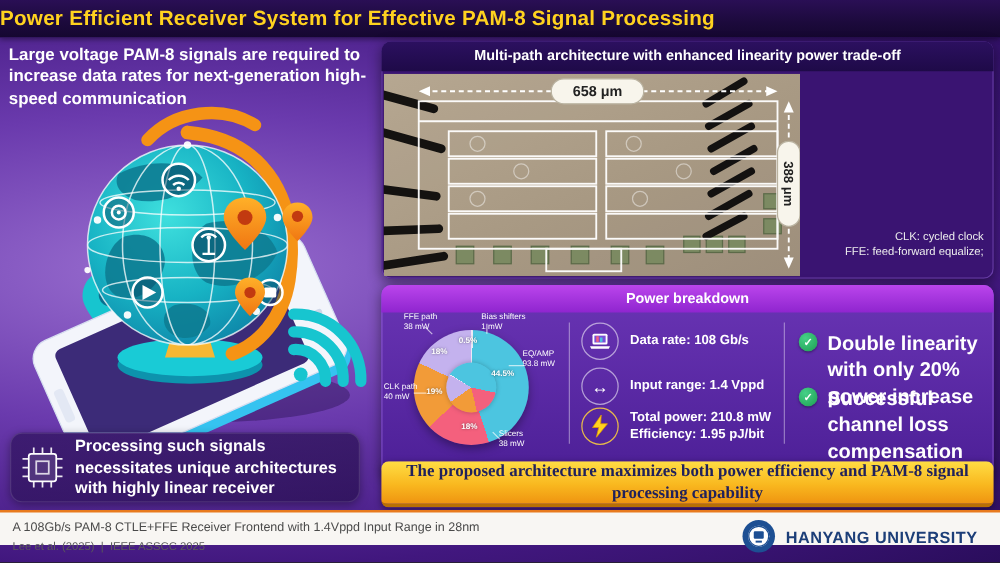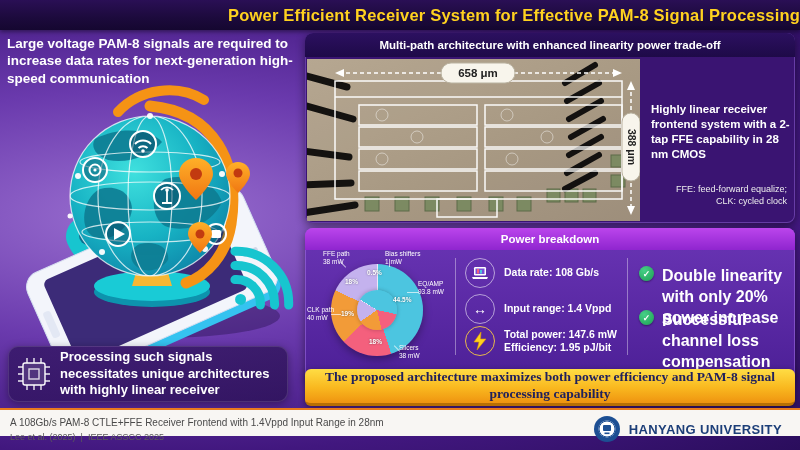--- a/index.html
+++ b/index.html
@@ -4,21 +4,21 @@
 <style>
   html,body{margin:0;padding:0;background:#222;}
   #stage{position:relative;width:800px;height:450px;overflow:hidden;
     font-family:"Liberation Sans",sans-serif;
     background:radial-gradient(ellipse at 18% 48%, #9a6fd0 0%, #6a3aad 38%, #41177e 72%, #2a0d5c 100%);}
   .abs{position:absolute;}
 
   
   #titlebar{left:0;top:0;width:800px;height:30px;
     background:linear-gradient(180deg,#2a0f55 0%,#1c0a3c 60%,#150730 100%);
-    display:flex;align-items:center;justify-content:flex-end;
+    display:flex;align-items:center;justify-content:flex-start;
     box-shadow:0 2px 4px rgba(0,0,0,.4);}
   #titlebar .t{color:#ffd21f;font-weight:bold;font-size:16.5px;letter-spacing:.2px;}
 
   
   #intro{left:7px;top:35px;width:292px;color:#fff;font-weight:bold;font-size:13.5px;line-height:1.28;}
   #illus{left:0;top:84px;width:302px;height:262px;}
   #notecard{left:8px;top:346px;width:280px;height:56px;border-radius:10px;
     background:linear-gradient(135deg,rgba(46,18,92,.72),rgba(30,10,66,.6));
     box-shadow:0 2px 8px rgba(0,0,0,.35), inset 0 0 0 1px rgba(255,255,255,.12);
     display:flex;align-items:center;}
@@ -310,24 +310,23 @@
         <g>
           <line x1="324" y1="26" x2="324" y2="152" stroke="#fff" stroke-width="1.5" stroke-dasharray="4 3"></line>
           <polygon points="324,22 320,31 328,31" fill="#fff"></polygon>
           <polygon points="324,156 320,147 328,147" fill="#fff"></polygon>
           <g transform="translate(324,88) rotate(90)">
             <rect x="-34" y="-9" width="68" height="18" rx="9" fill="#f8f5ec" stroke="#b9b2a0"></rect>
             <text x="0" y="3.5" text-anchor="middle" font-size="10.5" font-weight="bold" fill="#222" font-family="Liberation Sans, sans-serif">388 μm</text>
           </g>
         </g>
       </svg>
-      <div id="chipdesc">Highly linear receiver frontend system with a 2-tap FFE capability in 28 nm CMOS</div>
       <div id="chipabbr">
+        <div>CLK: cycled clock</div>
         <div>FFE: feed-forward equalize;</div>
-        <div>CLK: cycled clock</div>
       </div>
     </div>
   </div>
 
   <div class="abs" id="powerpanel">
     <div class="hdr">Power breakdown</div>
     <div id="pbody">
       <div class="vdiv" id="vdiv1"></div>
       <div class="vdiv" id="vdiv2"></div>
 
@@ -387,21 +386,21 @@
           </div>
         <div class="stat-tx">Input range: 1.4 Vppd</div>
       </div>
       <div class="stat" style="top:76px;">
         <div class="stat-ic bolt">
           <svg width="14" height="18" viewBox="0 0 14 18">
             <polygon points="8,0 1,10 6,10 4,18 13,7 7.5,7" fill="#ffd21f" stroke="#e09a00" stroke-width=".6"></polygon>
           </svg>
         </div>
         <div class="stat-tx">
-          <div>Total power: 147.6 mW</div>
+          <div>Total power: 210.8 mW</div>
           <div>Efficiency: 1.95 pJ/bit</div>
         </div>
       </div>
 
       <div class="hl" style="top:16px;">
         <div class="hl-ic">✓</div>
         <div class="hl-tx">Double linearity with only 20% power increase</div>
       </div>
       <div class="hl" style="top:60px;">
         <div class="hl-ic">✓</div>

